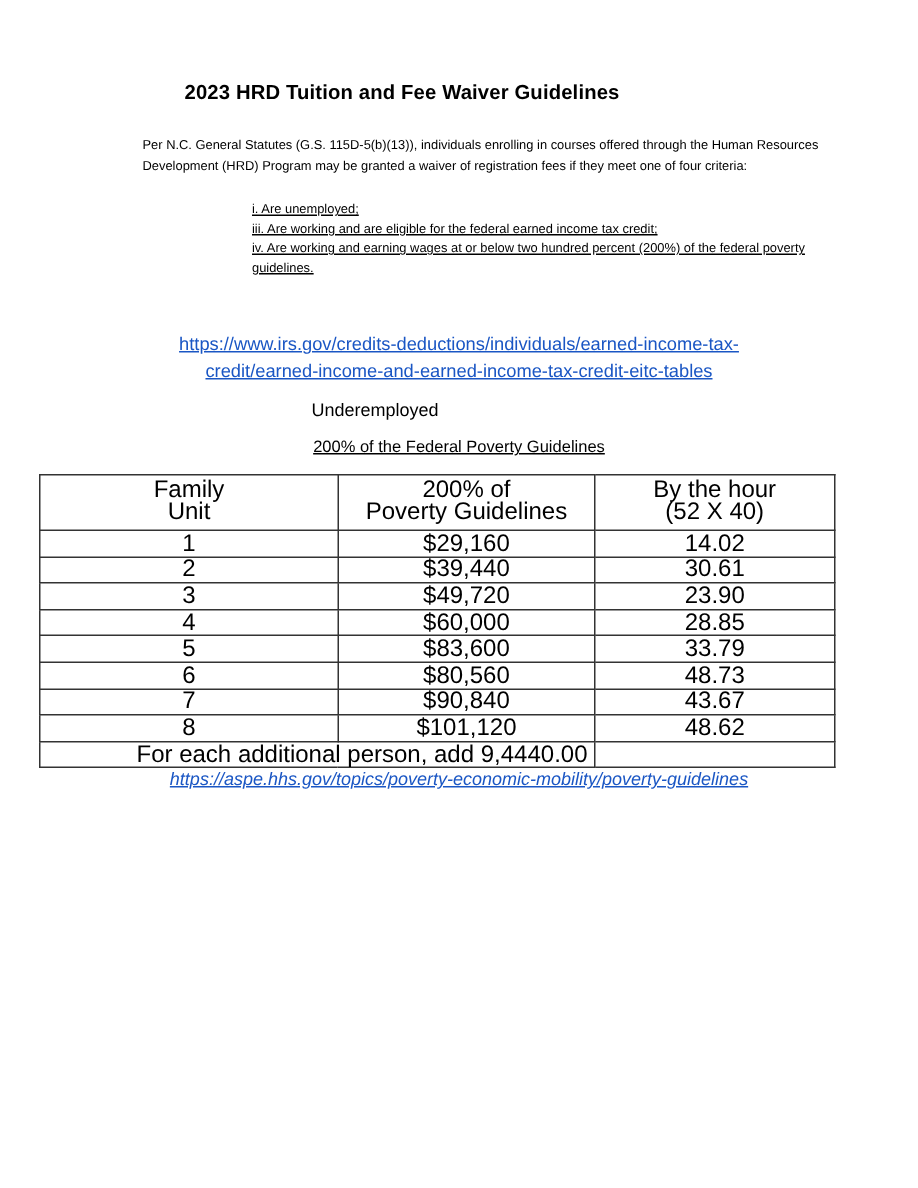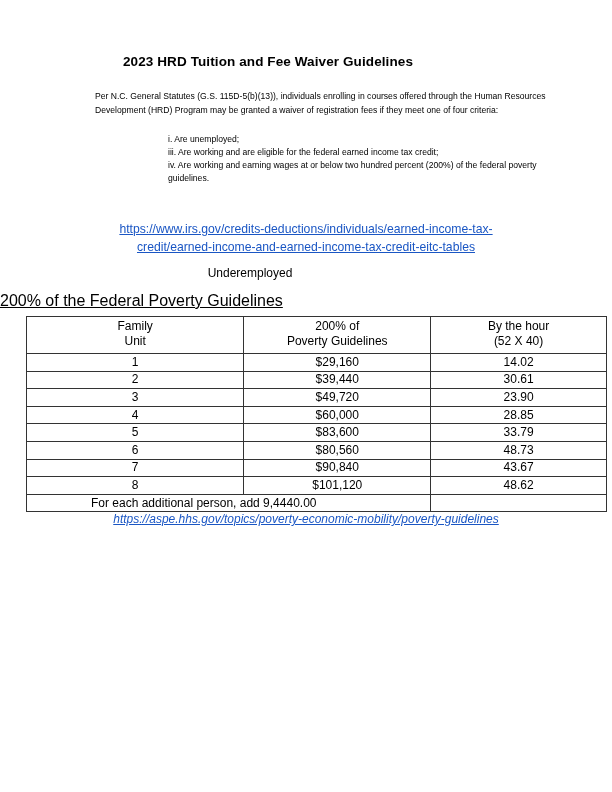--- a/index.html
+++ b/index.html
@@ -40,20 +40,21 @@
       width: 380px;
       font-size: 8.6px;
       line-height: 13px;
       margin: 0;
       padding: 0;
       list-style: none;
     }
     .criteria li {
       margin: 0;
       padding: 0;
+      text-decoration: underline;
     }
     .link {
       color: #1a56c4;
       text-decoration: underline;
     }
     .irs-link {
       position: absolute;
       top: 220px;
       left: 70px;
       width: 472px;
@@ -67,30 +68,31 @@
       left: 0;
       width: 500px;
       text-align: center;
       font-size: 12px;
     }
     .table-title {
       position: absolute;
       top: 292px;
       left: 0;
       width: 612px;
-      font-size: 16px;
+      text-align: center;
+      font-size: 11px;
       text-decoration: underline;
     }
     table.poverty {
       position: absolute;
       top: 316px;
       left: 26px;
-      width: 581px;
+      width: 531px;
       border-collapse: collapse;
-      font-size: 12px;
+      font-size: 16px;
     }
     table.poverty th,
     table.poverty td {
       border: 1px solid #333333;
       text-align: center;
       font-weight: normal;
       padding: 0;
       height: 16.6px;
       line-height: 15px;
     }

